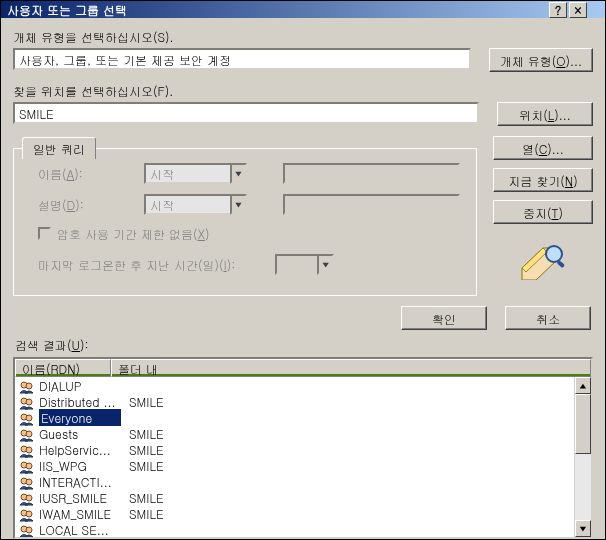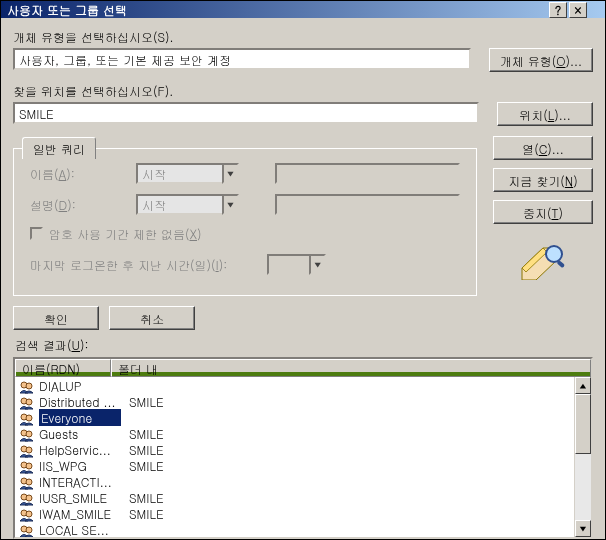--- a/index.html
+++ b/index.html
@@ -56,21 +56,21 @@
     background:#d4d0c8;
     border:1px solid #fff;
     border-right-color:#404040; border-bottom-color:#404040;
     box-shadow: inset -1px -1px 0 #808080;
     display:flex; align-items:center; justify-content:center;
     padding:0 10px;
     cursor:default;
   }
   .fieldset-look {
     border:1px groove #fff;
-    padding:14px 16px 20px 16px;
+    padding:14px 16px 20px 24px;
     margin-top:12px;
     position:relative;
   }
   .tab-label {
     position:absolute;
     top:-12px; left:8px;
     background:#d4d0c8;
     border:1px solid #fff;
     border-right-color:#808080;
     border-bottom:none;
@@ -120,35 +120,35 @@
   .last-login .combo { margin-left:40px; }
   .last-login .combo .combo-text { width:42px; background:#d4d0c8;}
   .last-login .combo .combo-btn { }
   .mid-right .btn { min-width:72px;text-align:center; }
   .icon-search {
     width:48px; height:38px;
     margin:10px auto 0 auto;
     position:relative;
   }
   .icon-search svg { width:48px; height:38px; }
-  .buttons-row { display:flex; gap:10px; margin:10px 2px 6px 0;}
+  .buttons-row { display:flex; justify-content:flex-end; gap:18px; margin:10px 2px 6px 0;}
   .buttons-row .btn { min-width:86px; }
   .results-label { margin:0 0 4px 2px; }
   .listview {
     border:2px inset #d4d0c8;
     background:#fff;
     flex:1;
     display:flex; flex-direction:column;
     min-height:174px;
     position:relative;
   }
   .lv-header {
     display:flex;
     background:#d4d0c8;
-    border-bottom:5px solid #4d7c0f;
+    border-bottom:3px solid #4d7c0f;
     height:18px;
   }
   .lv-col {
     border:1px solid #fff;
     border-right-color:#808080; border-bottom-color:#808080;
     height:18px;
     padding:1px 6px;
     display:flex; align-items:center;
     font-size:12px;
   }

